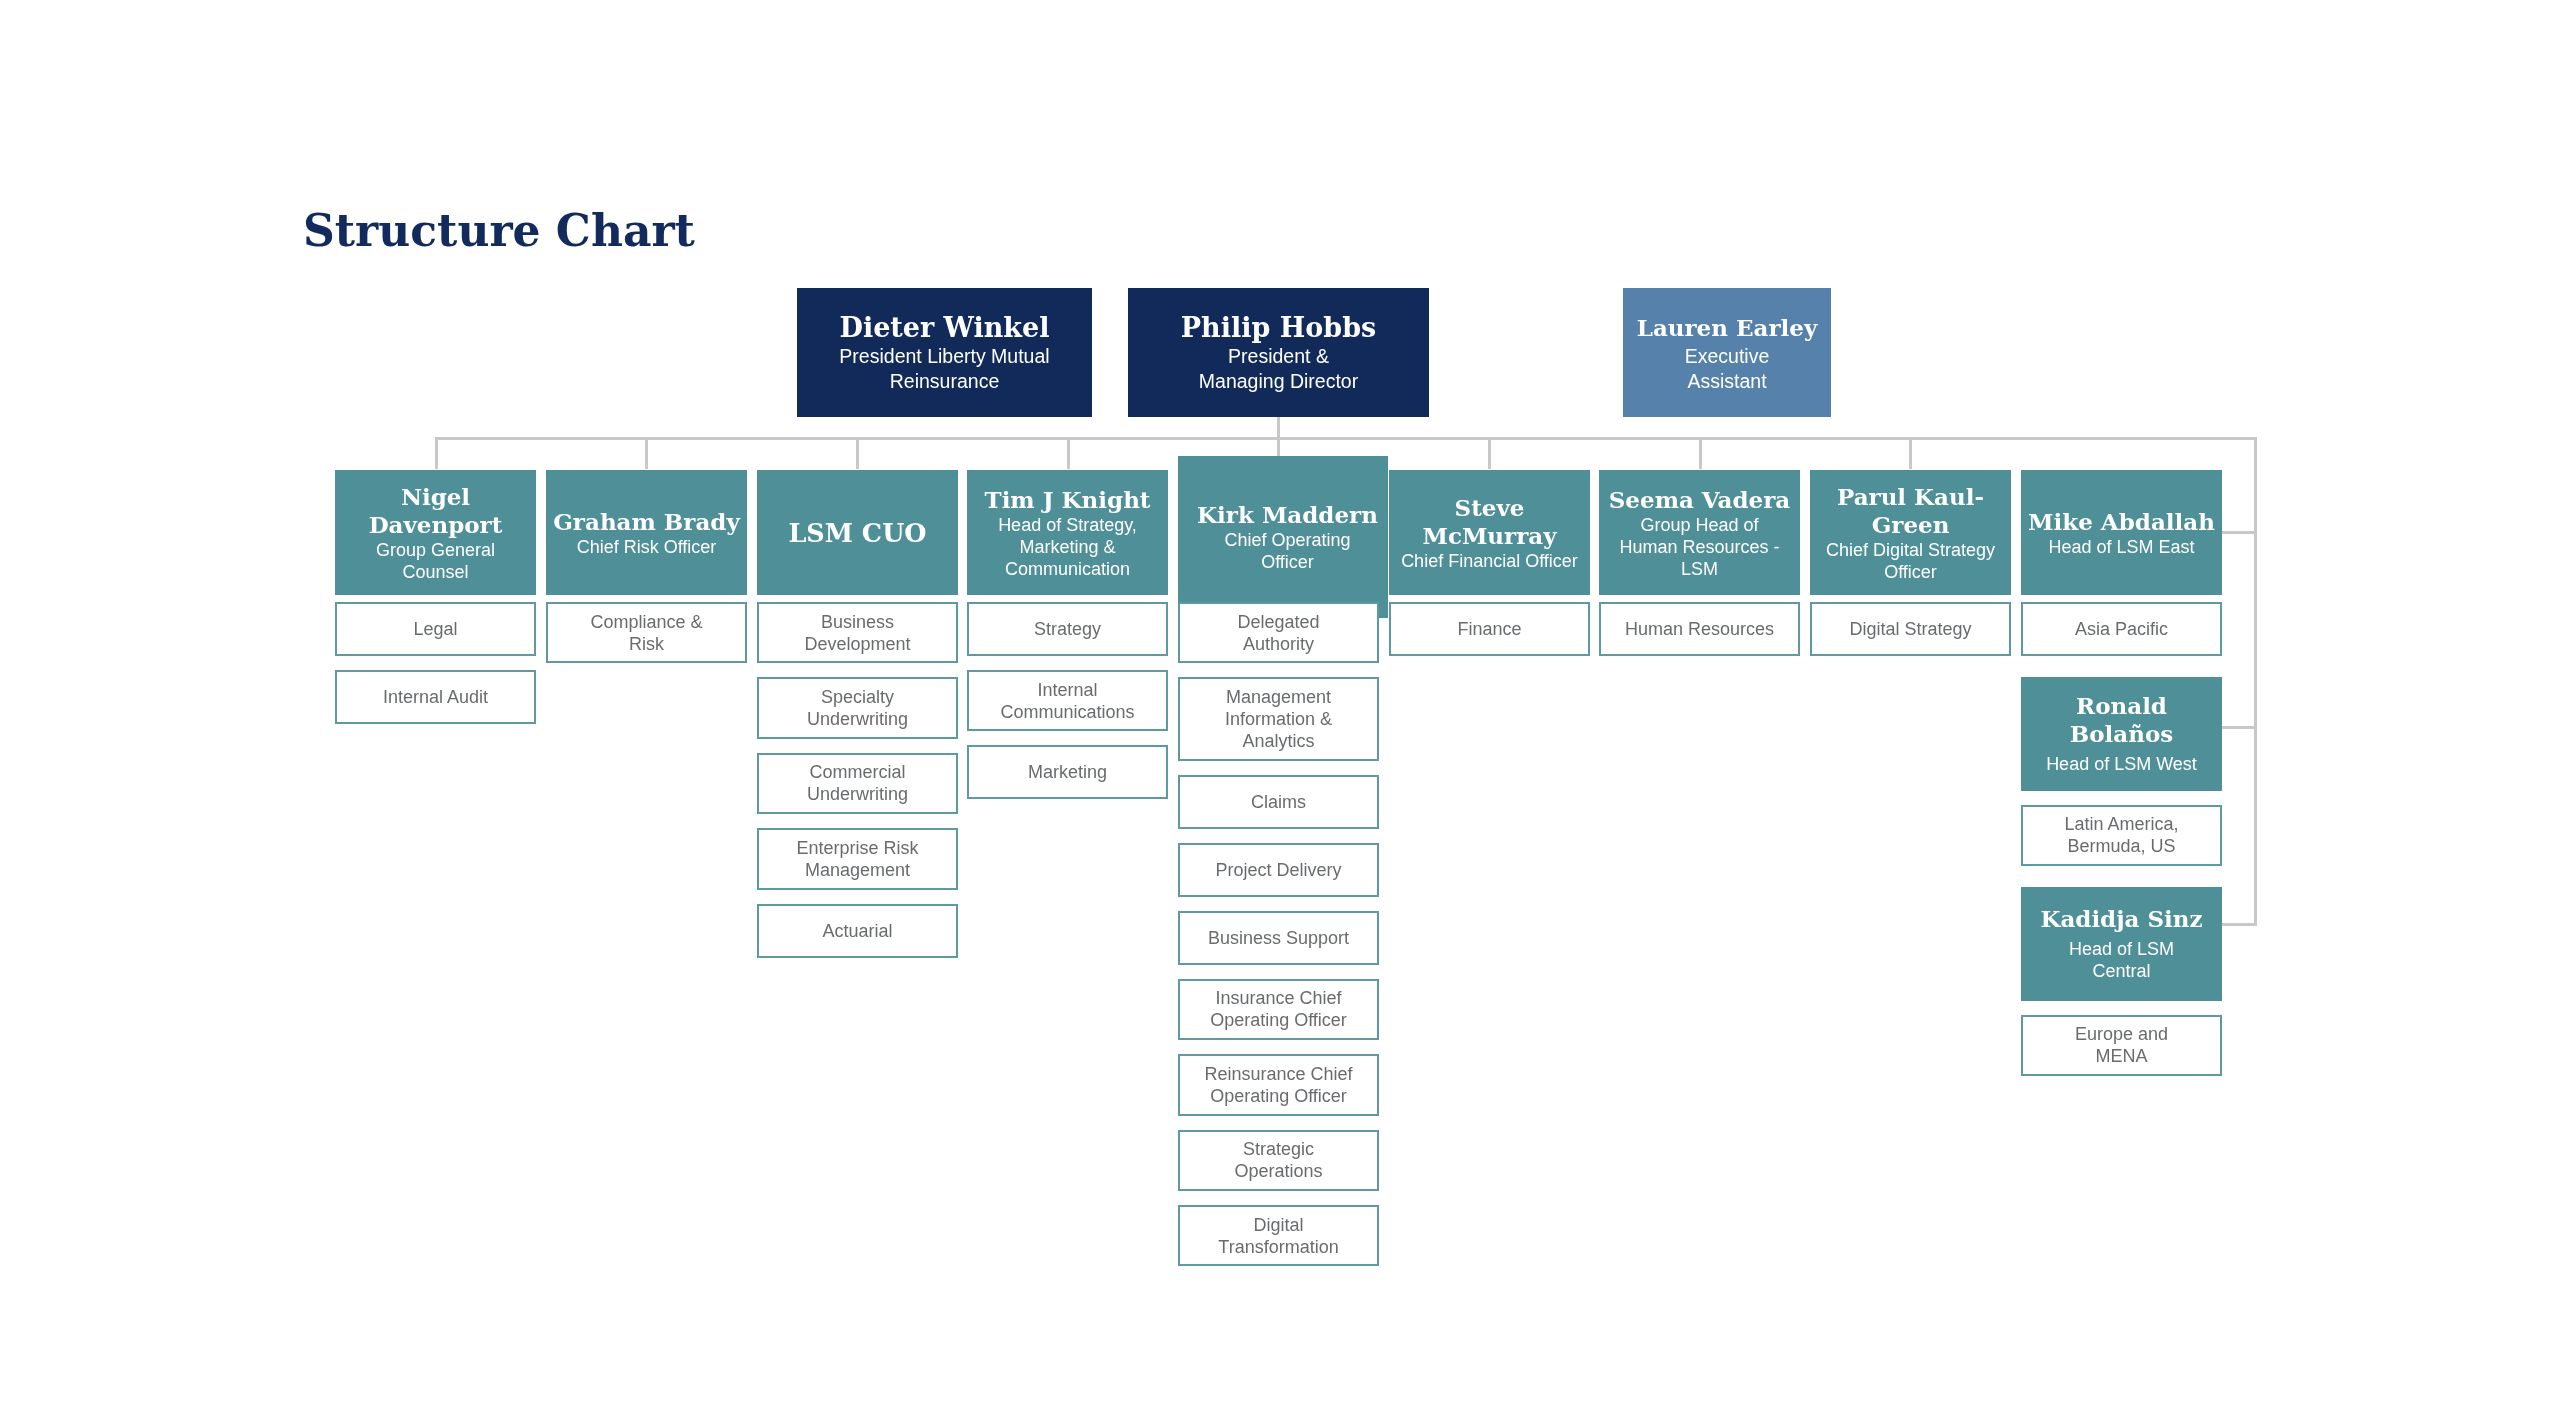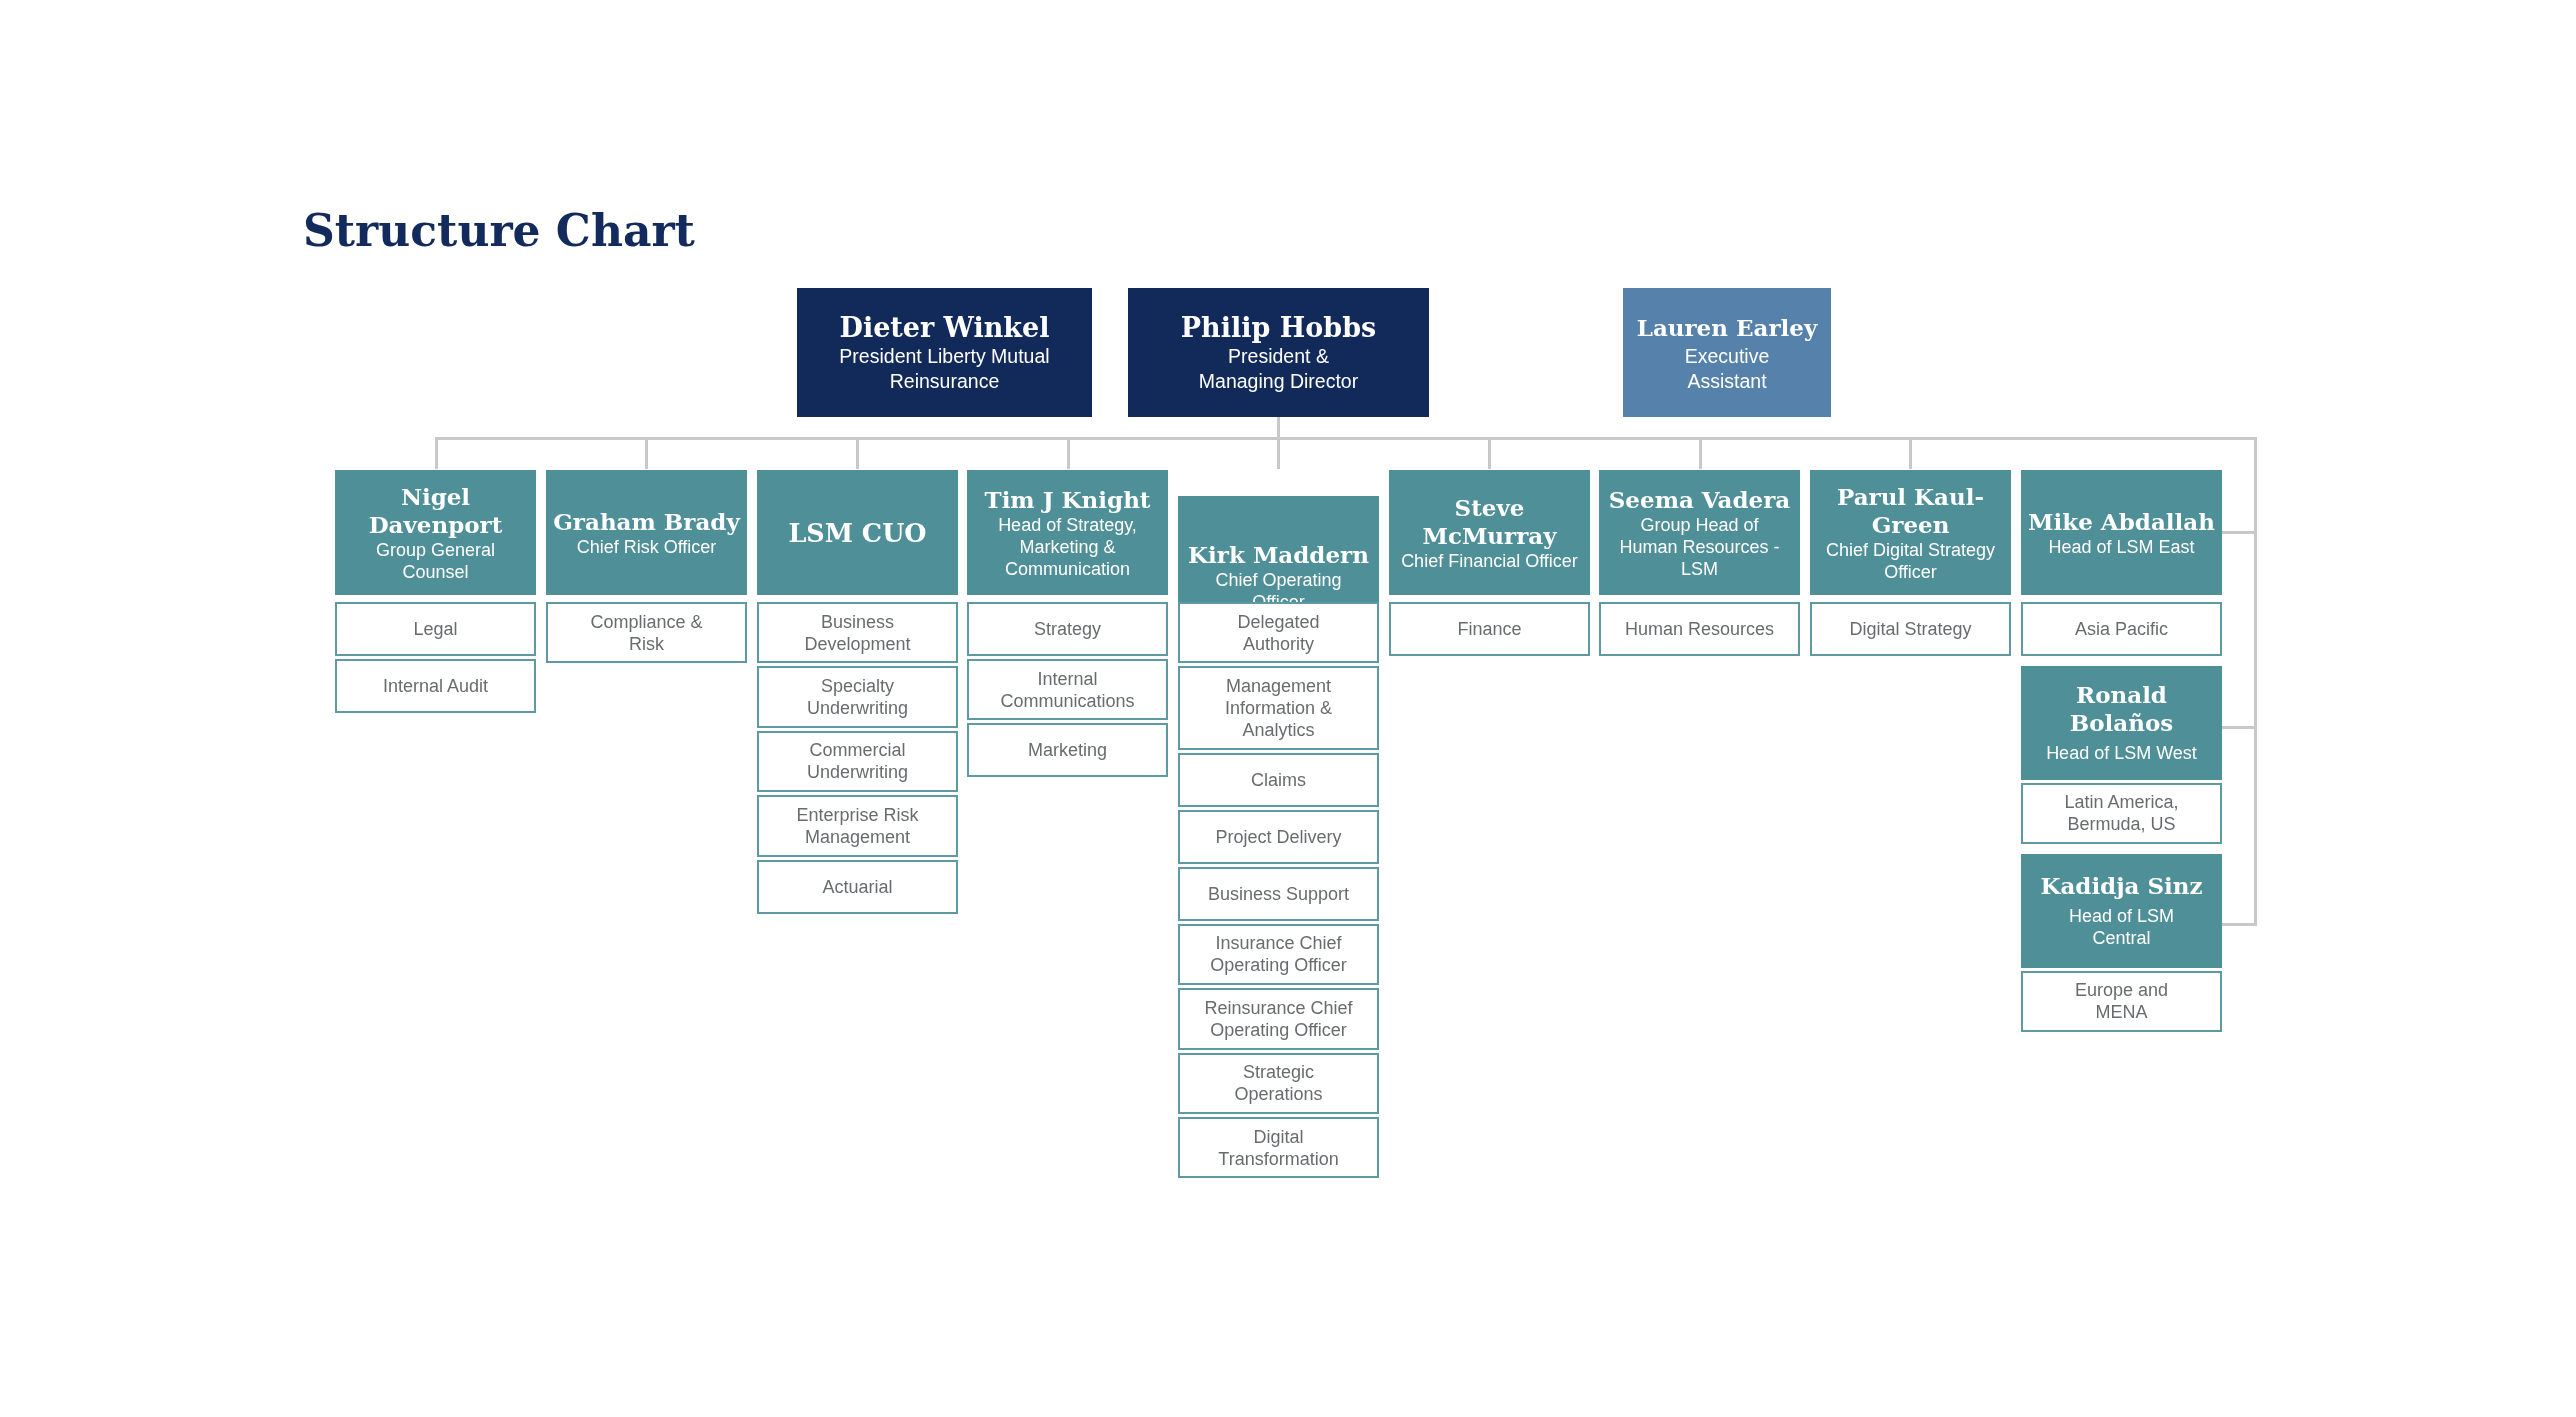--- a/index.html
+++ b/index.html
@@ -18,21 +18,21 @@
   }
   .navy{background:var(--navy,#112a5a)}
   .steel{background:var(--steel,#5581ab)}
   .teal{background:var(--teal,#4f8f97)}
   .head .nm{font-family:"DejaVu Serif",serif;font-weight:700}
   .r1 .nm{font-size:27px;line-height:32px;white-space:nowrap}
   .r1 .rl{font-size:19.5px;line-height:25px}
   .r2 .nm{font-size:23px;line-height:28px;padding:0 5.4px}
   .r2 .nm.big{font-size:25.5px}
   .r2 .rl{font-size:18px;line-height:22px;padding:0 10px}
-  .subcol{position:absolute;display:flex;flex-direction:column;gap:3px}
+  .subcol{position:absolute;display:flex;flex-direction:column;gap:14px}
   .sub{
     box-sizing:border-box;min-height:54px;background:#fff;
     border:2px solid var(--box_border,#5f9aa2);color:var(--text_gray,#696c6e);
     display:flex;align-items:center;justify-content:center;text-align:center;
     font-size:18px;line-height:22px;padding:6.7px 23.5px;
   }
   .head2{position:static;min-height:114px;margin-top:6.7px;gap:5.4px}
   .head2 .nm{font-size:23px;line-height:28px;padding:0 5.4px}
   .head2 .rl{font-size:18px;line-height:22px;padding:0 6.7px}
   .line{position:absolute;background:var(--connector,#c8c8c8)}
@@ -92,21 +92,21 @@
       </div>
       <div class="head r2 teal" style="left: 967px; top: 470px; width: 201px; height: 125px;">
         <div class="nm">Tim J Knight</div>
         <div class="rl">Head of Strategy, Marketing &amp; Communication</div>
       </div>
       <div class="subcol" style="left: 967px; top: 602px; width: 201px;">
         <div class="sub">Strategy</div>
         <div class="sub">Internal Communications</div>
         <div class="sub">Marketing</div>
       </div>
-      <div class="head r2 teal" style="left: 1178px; top: 496px; width: 201px; height: 162px;">
+      <div class="head r2 teal" style="left: 1178px; top: 456px; width: 201px; height: 162px; padding-left: 9px;">
         <div class="nm">Kirk Maddern</div>
         <div class="rl">Chief Operating Officer</div>
       </div>
       <div class="subcol" style="left: 1178px; top: 602px; width: 201px;">
         <div class="sub">Delegated Authority</div>
         <div class="sub">Management Information &amp; Analytics</div>
         <div class="sub">Claims</div>
         <div class="sub">Project Delivery</div>
         <div class="sub">Business Support</div>
         <div class="sub">Insurance Chief Operating Officer</div>

